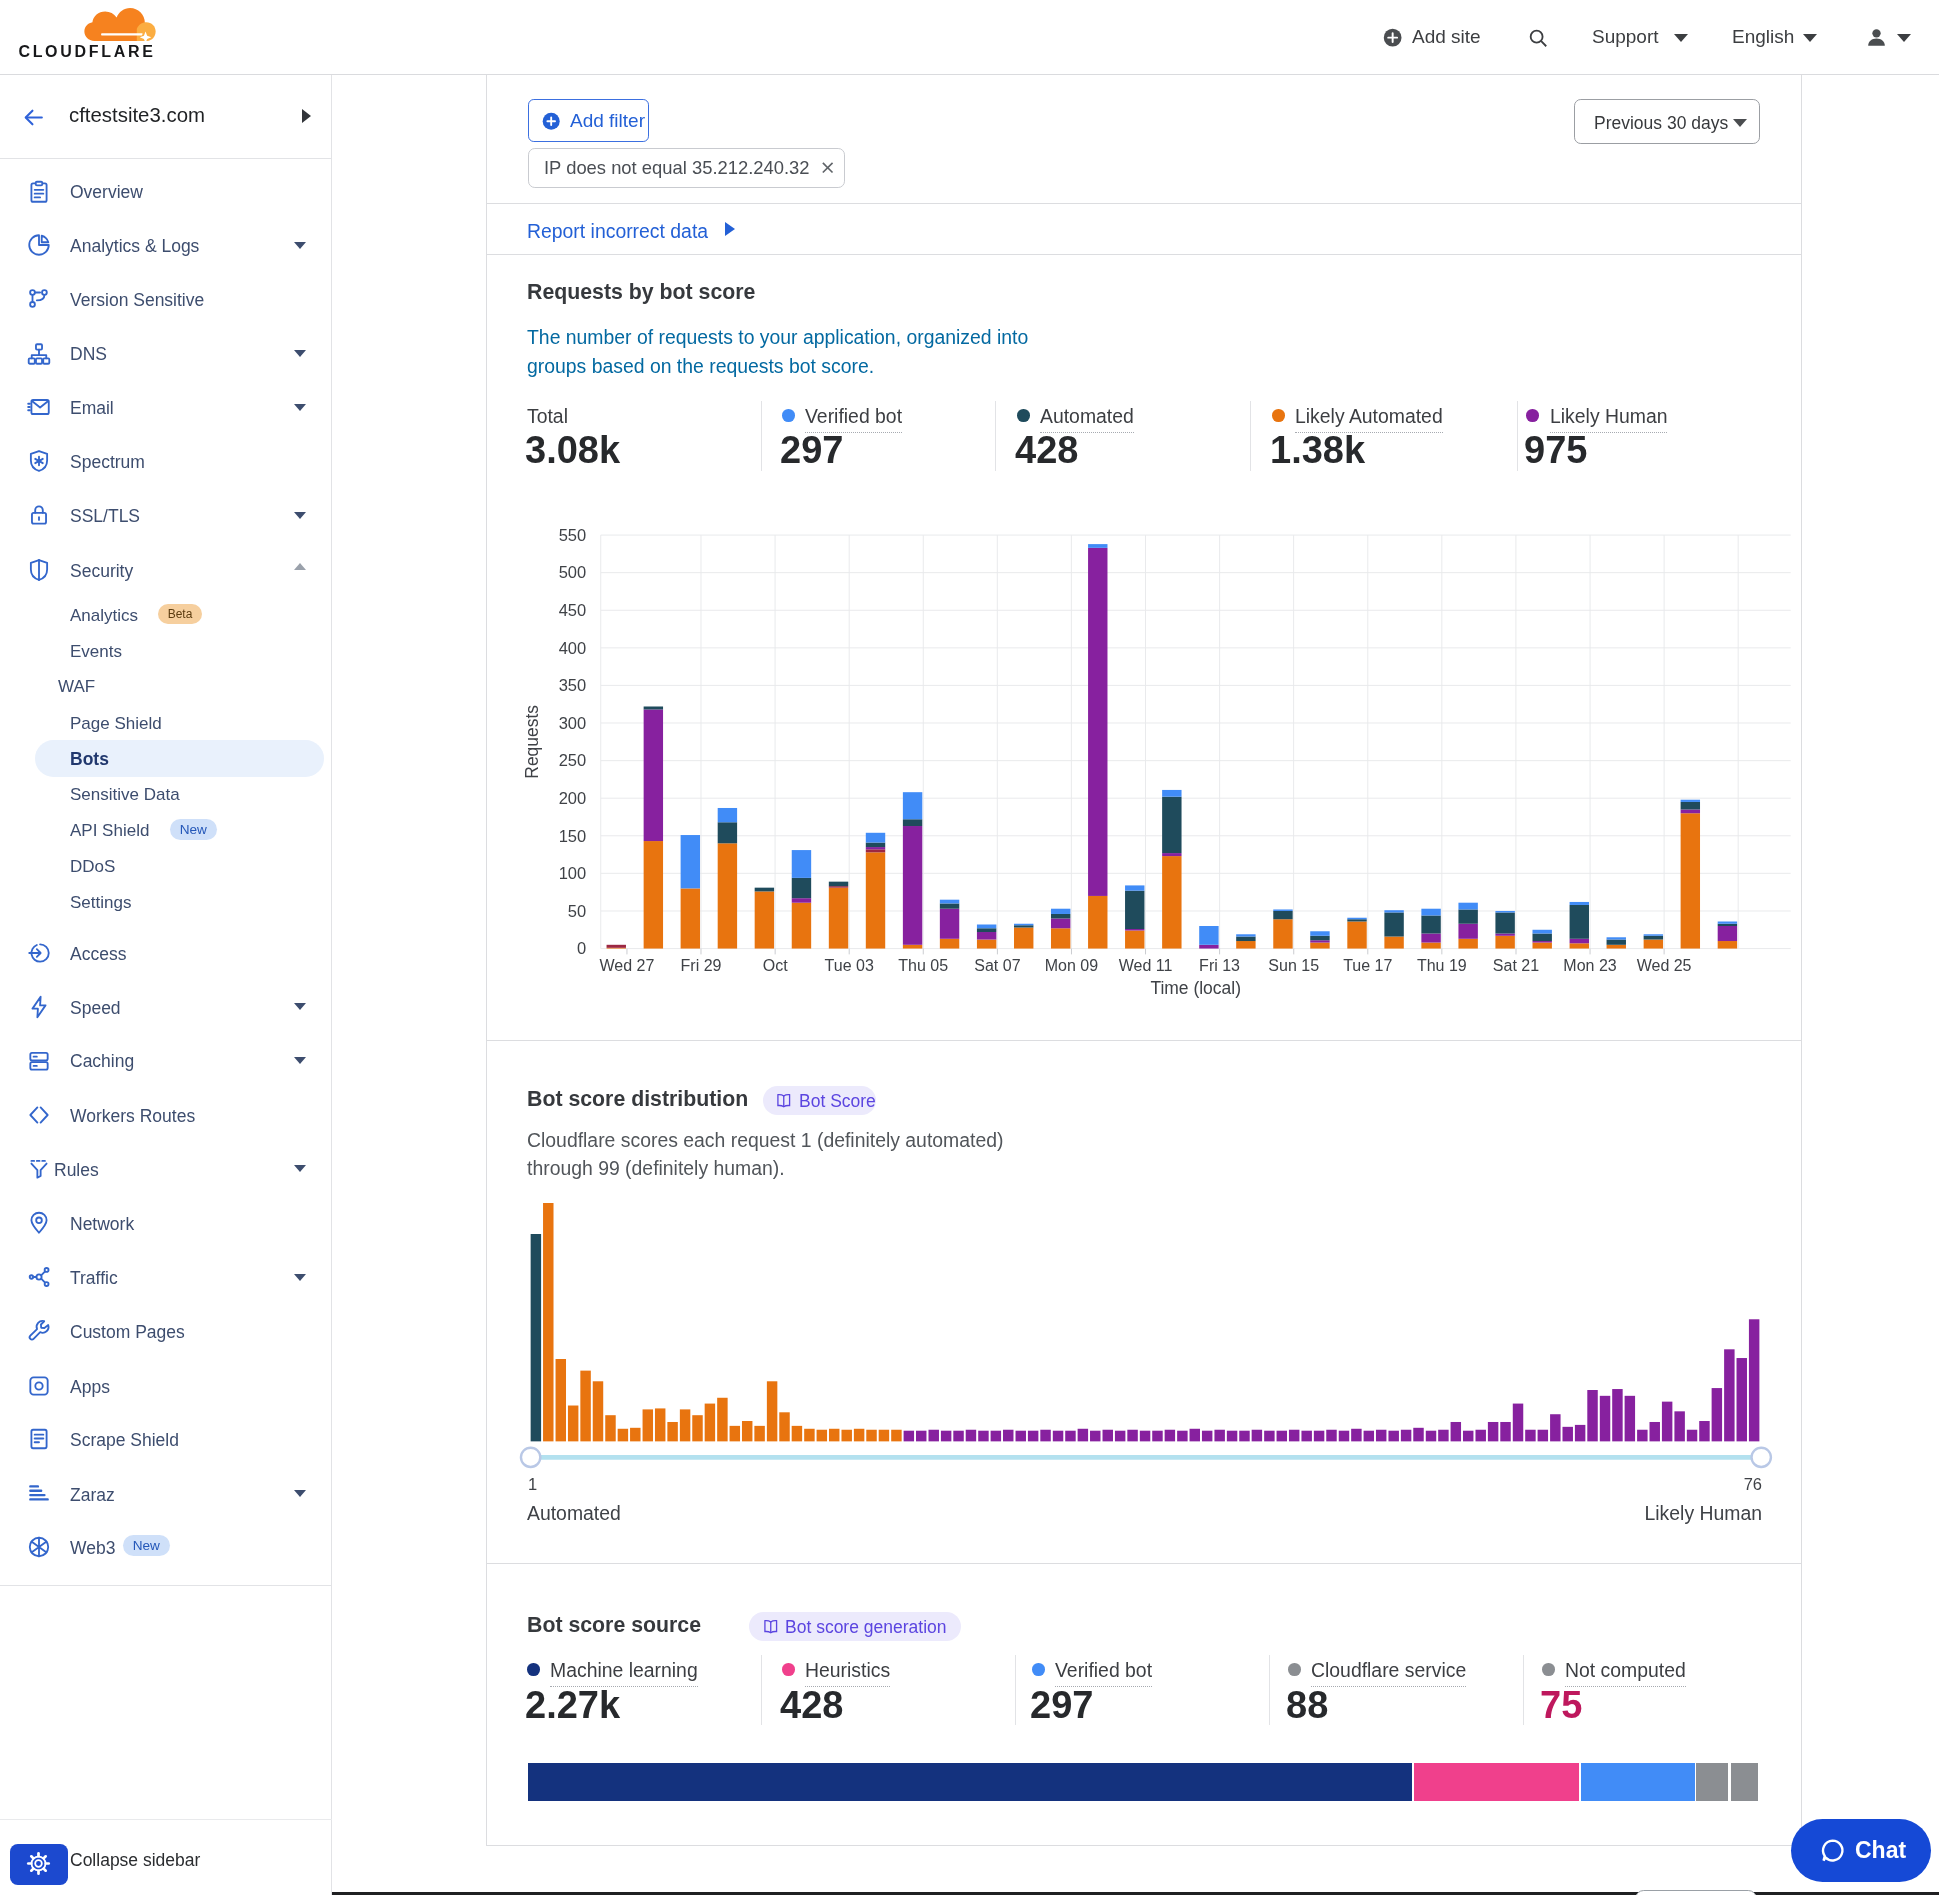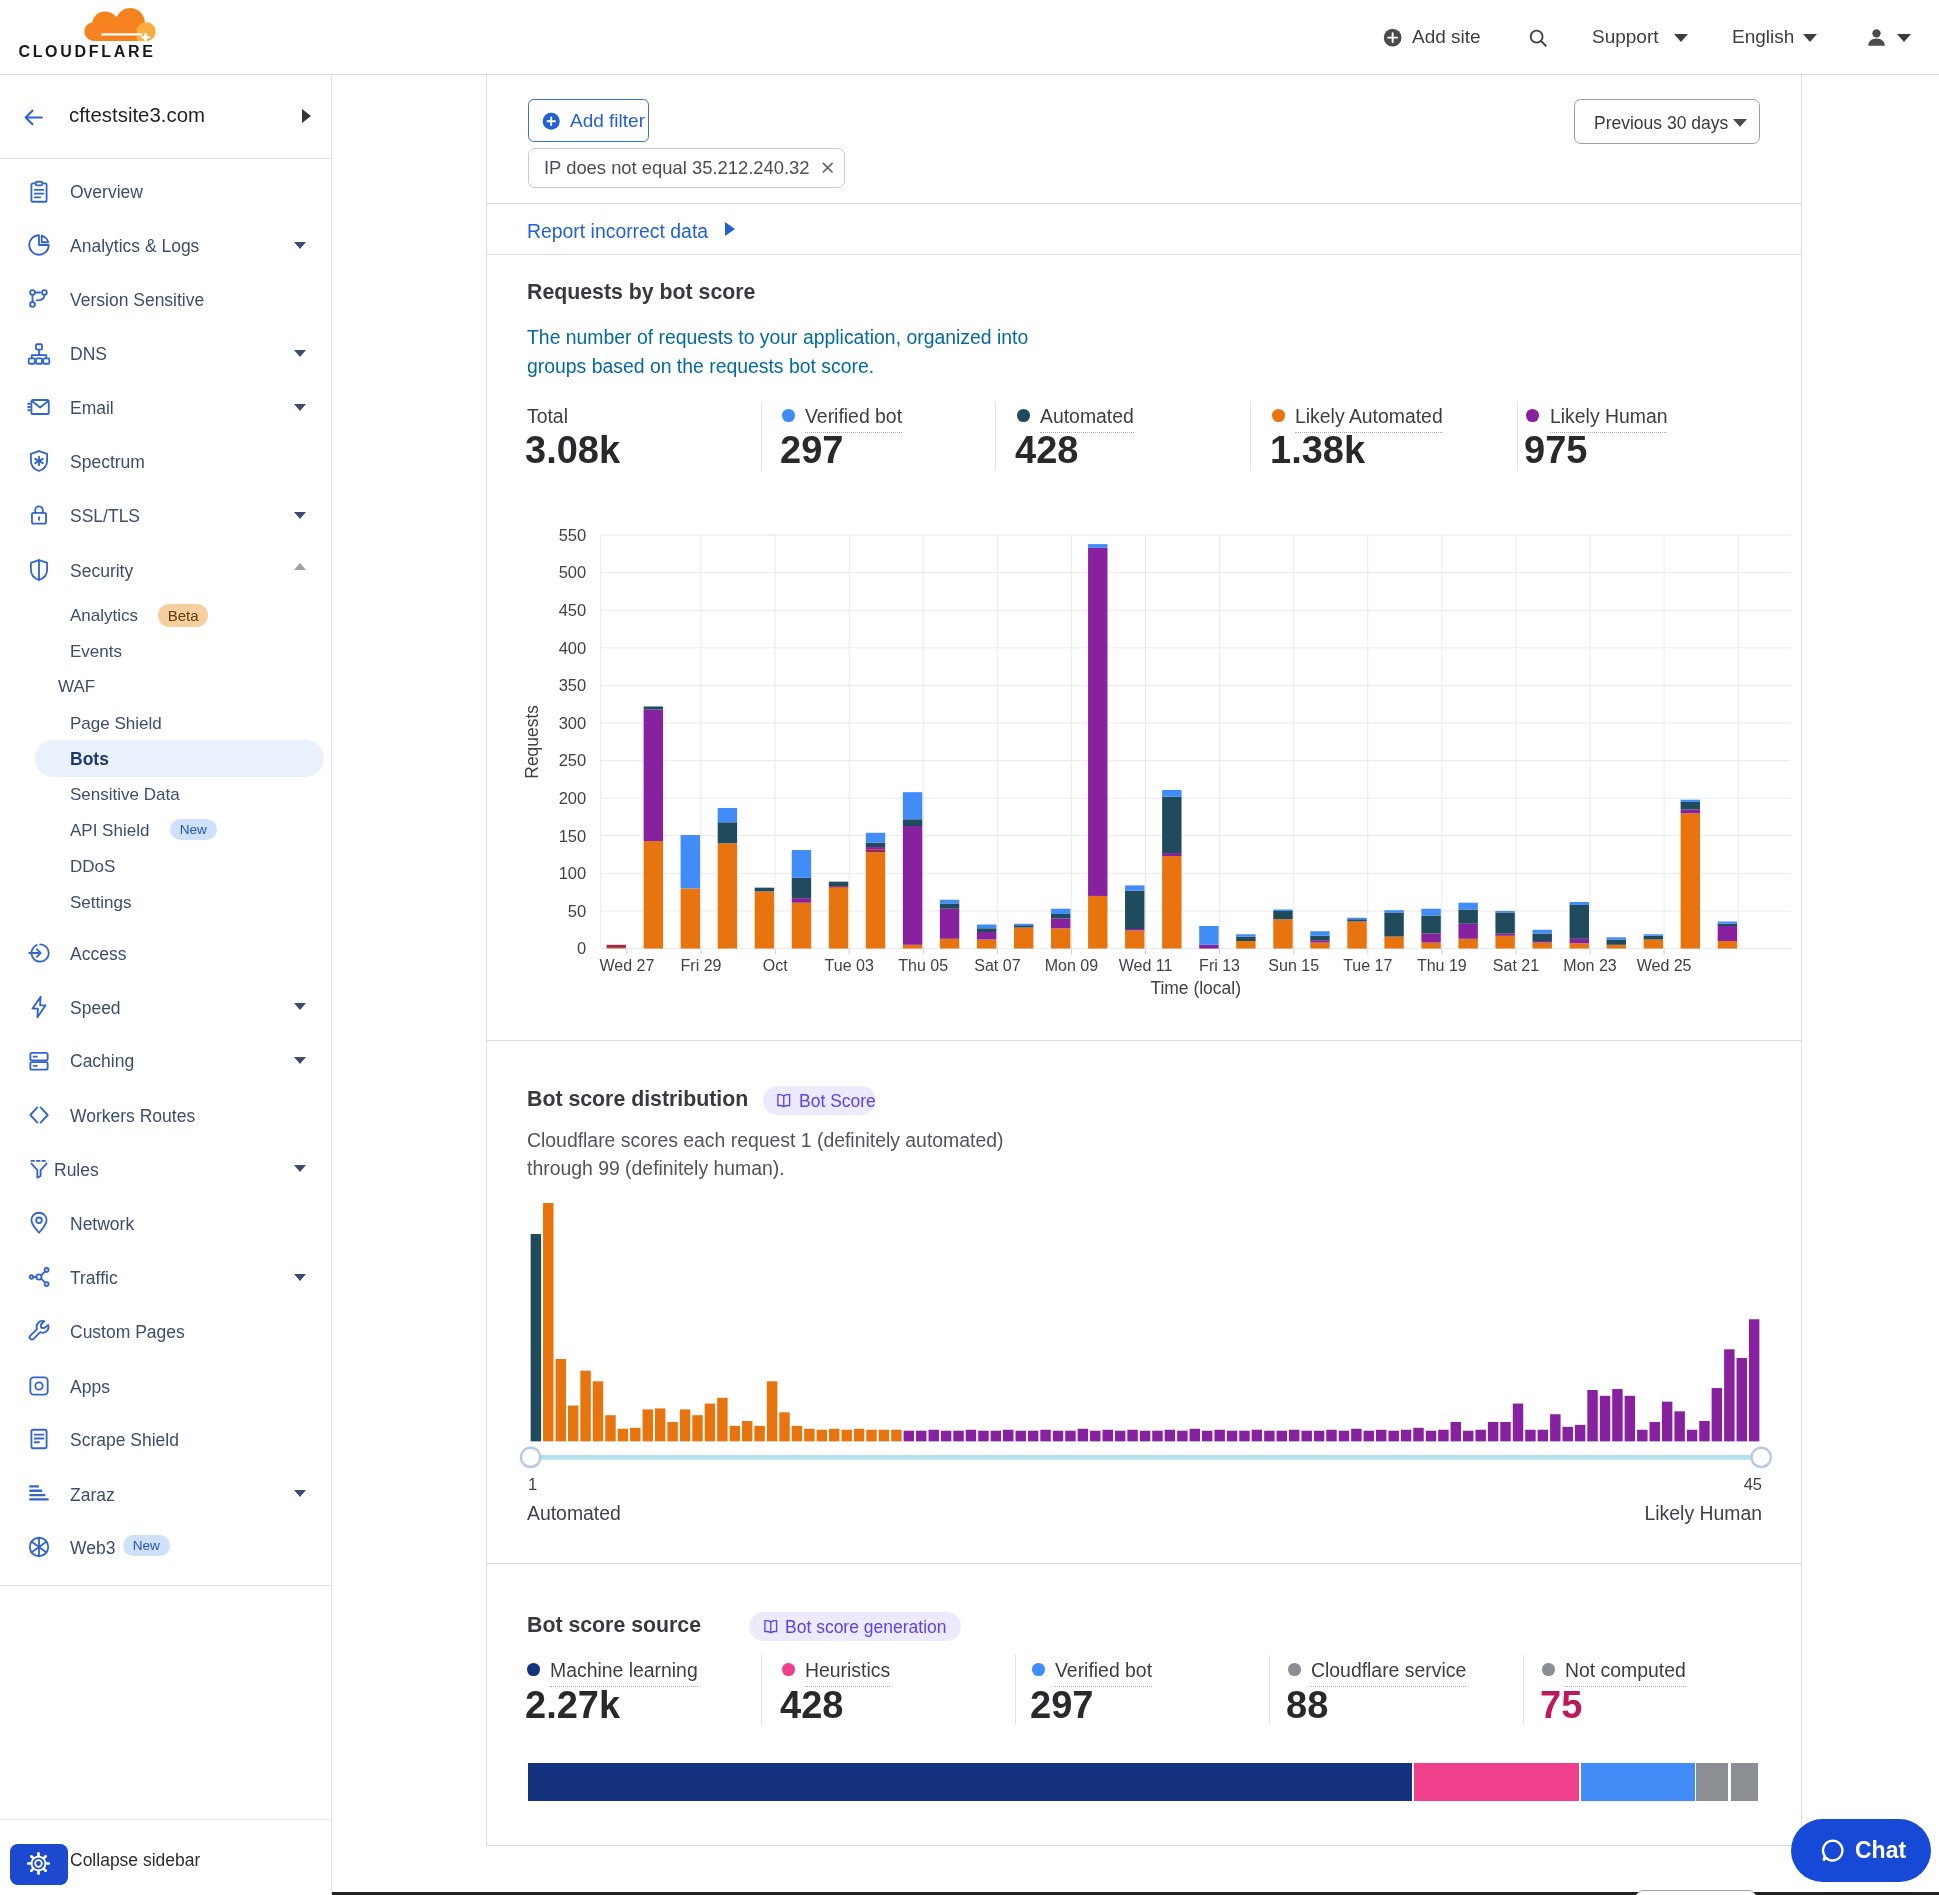--- a/index.html
+++ b/index.html
@@ -157,21 +157,21 @@
       <path d="M12 3.5 v17 M5 7 l14 10 M19 7 L5 17"></path>
     </svg>
     <div style="position:absolute;left:70px;top:1538px;font-size:17.5px;color:#3d4d6e">Web3</div>
     <svg style="position:absolute;left:26px;top:557px" width="26" height="26" viewBox="0 0 24 24" fill="none" stroke="#3366cc" stroke-width="1.7" stroke-linecap="round" stroke-linejoin="round">
       <path d="M12 2.8 l7.5 2.6 v6.2 c0 5.2-3.6 8.4-7.5 9.6 c-3.9-1.2-7.5-4.4-7.5-9.6 V5.4 z"></path>
       <path d="M12 2.8 v18.4"></path>
     </svg>
     <div style="position:absolute;left:70px;top:561px;font-size:17.5px;color:#3d4d6e">Security</div>
     <div style="position:absolute;left:294px;top:563px;width:0;height:0;border-left:6.8px solid transparent;border-right:6.8px solid transparent;border-bottom:7.8px solid #9aa1ab"></div>
     <div style="position:absolute;left:70px;top:606px;font-size:17px;color:#3d4d6e">Analytics</div>
-    <div style="position:absolute;left:158px;top:604px;padding:2.9px 9.7px;border-radius:11.6px;background:#f6cf9e;color:#5c3c10;font-size:15px">Beta</div>
+    <div style="position:absolute;left:158px;top:604px;padding:2.9px 9.7px;border-radius:11.6px;background:#f6cf9e;color:#5c3c10;font-size:12px">Beta</div>
     <div style="position:absolute;left:70px;top:642px;font-size:17px;color:#3d4d6e">Events</div>
     <div style="position:absolute;left:58px;top:677px;font-size:17px;color:#3d4d6e">WAF</div>
     <div style="position:absolute;left:70px;top:714px;font-size:17px;color:#3d4d6e">Page Shield</div>
     <div style="position:absolute;left:35px;top:740px;width:289px;height:37px;border-radius:18.4px;background:#e9f1fc"></div>
     <div style="position:absolute;left:70px;top:749px;font-size:17.5px;font-weight:bold;color:#21386e">Bots</div>
     <div style="position:absolute;left:70px;top:785px;font-size:17px;color:#3d4d6e">Sensitive Data</div>
     <div style="position:absolute;left:70px;top:821px;font-size:17px;color:#3d4d6e">API Shield</div>
     <div style="position:absolute;left:170px;top:819px;padding:2.9px 9.7px;border-radius:11.6px;background:#cfe0f9;color:#2457b8;font-size:13.6px">New</div>
     <div style="position:absolute;left:70px;top:857px;font-size:17px;color:#3d4d6e">DDoS</div>
     <div style="position:absolute;left:70px;top:893px;font-size:17px;color:#3d4d6e">Settings</div>
@@ -521,21 +521,21 @@
       <rect x="1222.0" y="225.0" width="10.8" height="21" fill="#87219f"></rect>
       <rect x="1234.8" y="191.0" width="10.8" height="55" fill="#87219f"></rect>
       <rect x="1247.7" y="151.0" width="10.8" height="95" fill="#87219f"></rect>
       <rect x="1260.5" y="160.0" width="10.8" height="86" fill="#87219f"></rect>
       <rect x="1273.3" y="120.0" width="10.8" height="126" fill="#87219f"></rect>
       <rect x="16" y="260" width="1270" height="5" rx="2.5" fill="#b3e1ef"></rect>
       <circle cx="16" cy="262.5" r="10" fill="#fff" stroke="#b9c8e6" stroke-width="2.5"></circle>
       <circle cx="1286" cy="262.5" r="10" fill="#fff" stroke="#b9c8e6" stroke-width="2.5"></circle>
     </svg>
     <div style="position:absolute;left:528px;top:1475px;font-size:16.5px;color:#3f4247">1</div>
-    <div style="position:absolute;left:1723px;top:1475px;width:39px;text-align:right;font-size:16.5px;color:#3f4247">45</div>
+    <div style="position:absolute;left:1723px;top:1475px;width:39px;text-align:right;font-size:16.5px;color:#3f4247">76</div>
     <div style="position:absolute;left:527px;top:1502px;font-size:19.4px;color:#3f4247">Automated</div>
     <div style="position:absolute;left:1568px;top:1502px;width:194px;text-align:right;font-size:19.4px;color:#3f4247">Likely Human</div>
     <div style="position:absolute;left:487px;top:1563px;width:1315px;height:1px;background:#dcdde0"></div>
     <div style="position:absolute;left:527px;top:1613px;font-size:21.3px;font-weight:bold;color:#36393d">Bot score source</div>
     <div style="position:absolute;left:749px;top:1612px;width:212px;height:29px;border-radius:14.6px;background:#eceafc"></div>
     <svg style="position:absolute;left:762px;top:1618px" width="17.5" height="17.5" viewBox="0 0 24 24" fill="none" stroke="#5b45e0" stroke-width="1.8">
       <path d="M12 5.5 C10 4 7.5 3.5 4 3.8 V18.6 c3.5-.3 6 .2 8 1.6 c2-1.4 4.5-1.9 8-1.6 V3.8 c-3.5-.3-6 .2-8 1.7 z"></path>
       <line x1="12" y1="5.5" x2="12" y2="20"></line>
     </svg>
     <div style="position:absolute;left:785px;top:1617px;font-size:17.5px;color:#5b45e0">Bot score generation</div>

